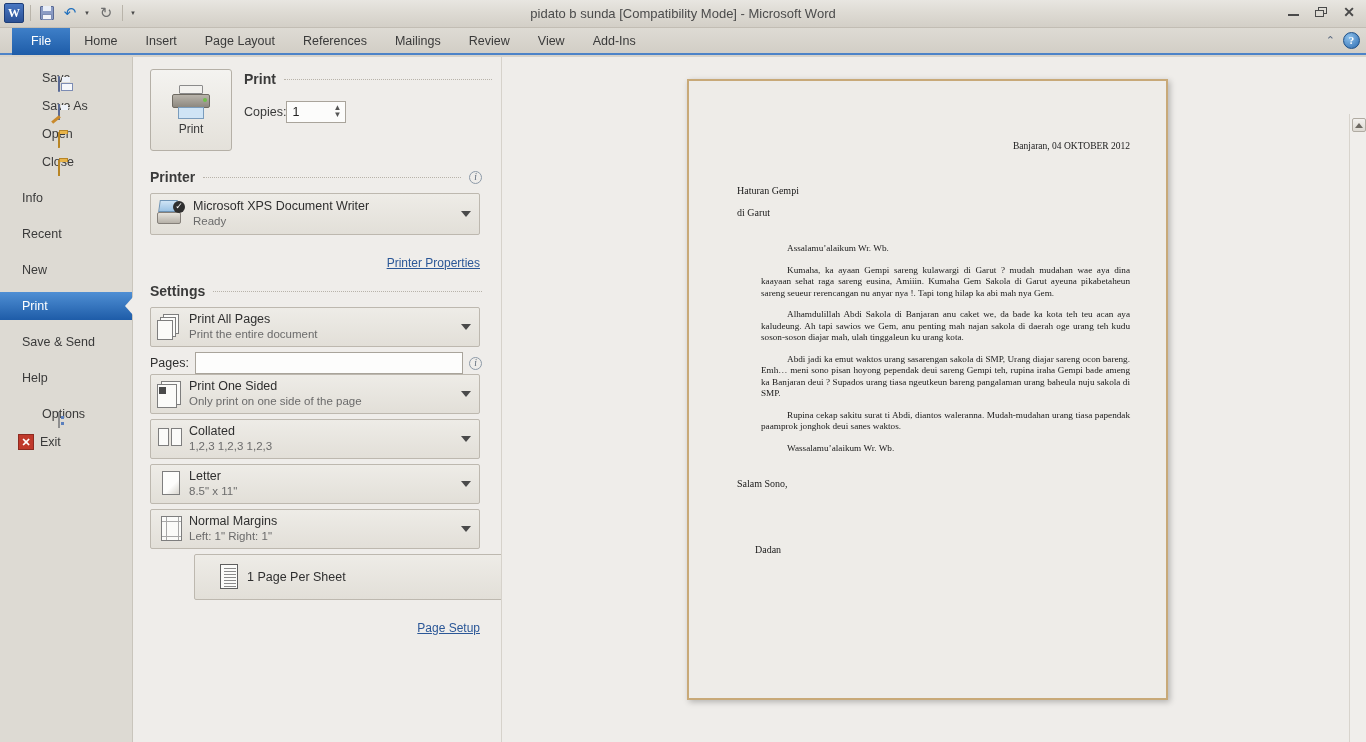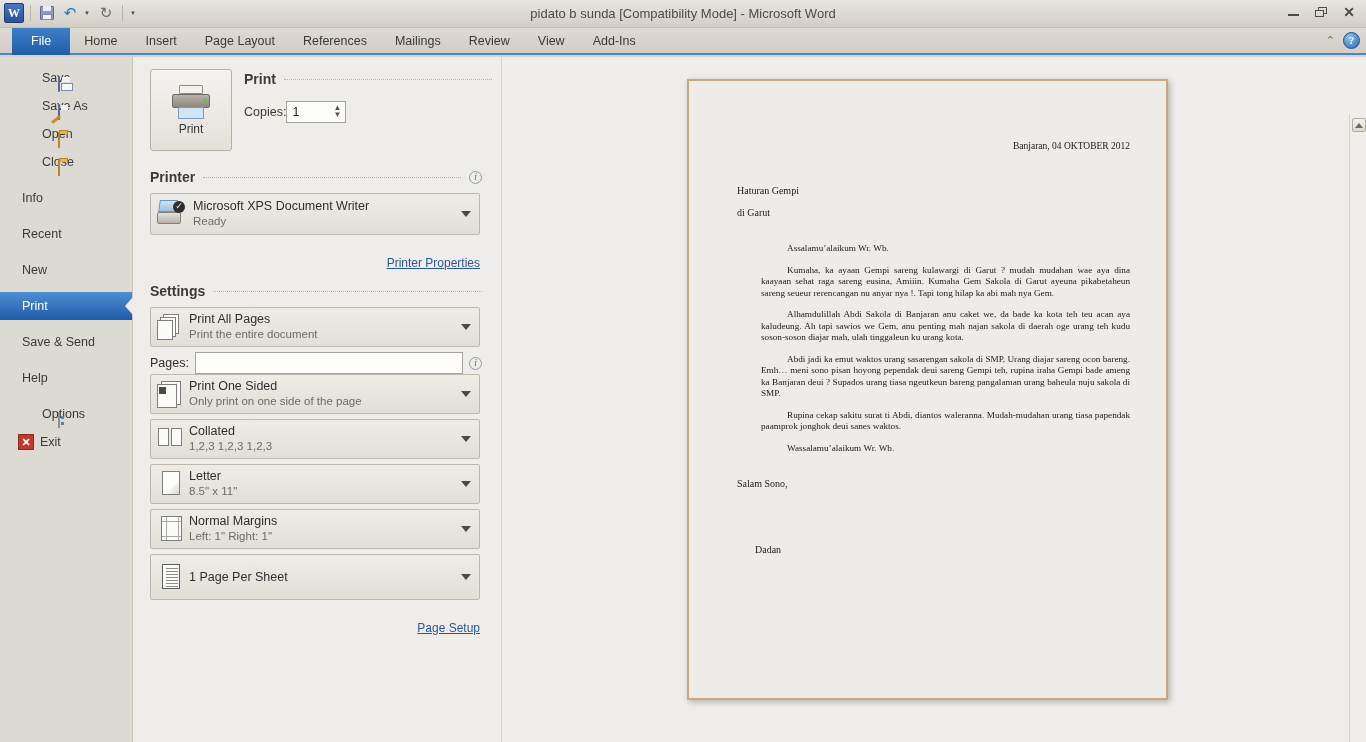--- a/index.html
+++ b/index.html
@@ -523,21 +523,21 @@
         <span class="bd-ico">
           <span class="ic-margins"></span>
         </span>
         <span class="bd-text">
           <span class="bd-main">Normal Margins</span>
           <span class="bd-sub">Left:  1"   Right:  1"</span>
         </span>
         <span class="bd-caret"></span>
       </div>
 
-      <div class="big-dropdown" style="padding:9px 6px;">
+      <div class="big-dropdown" style="padding:9px 20px;margin-left:44px;">
         <span class="bd-ico">
           <span class="ic-perpage"></span>
         </span>
         <span class="bd-text">
           <span class="bd-main">1 Page Per Sheet</span>
         </span>
         <span class="bd-caret"></span>
       </div>
 
       <div class="link-right">

